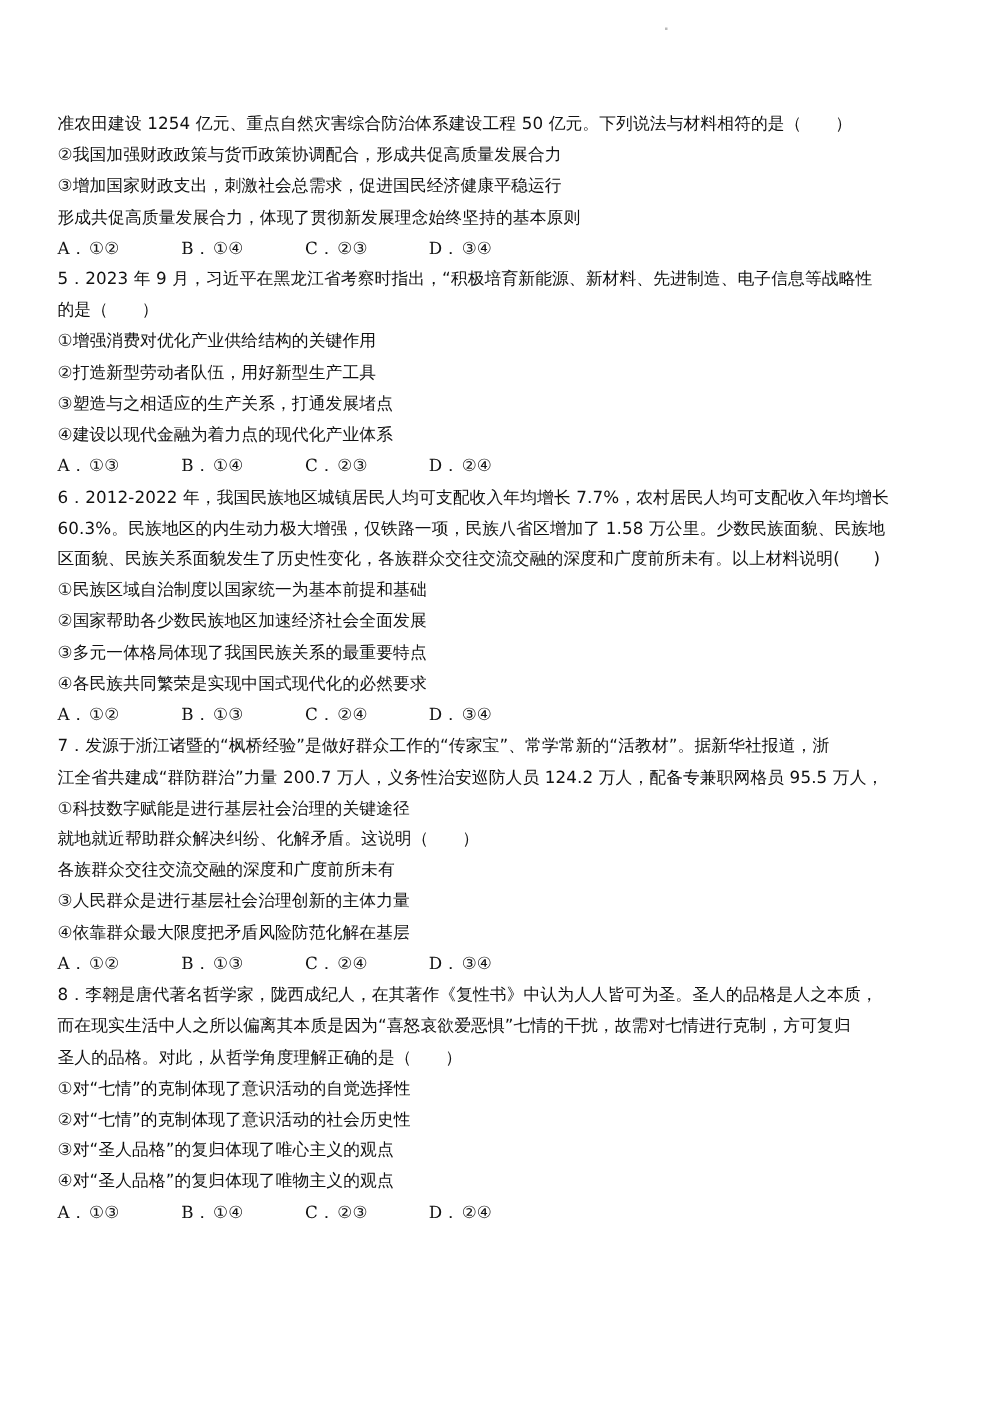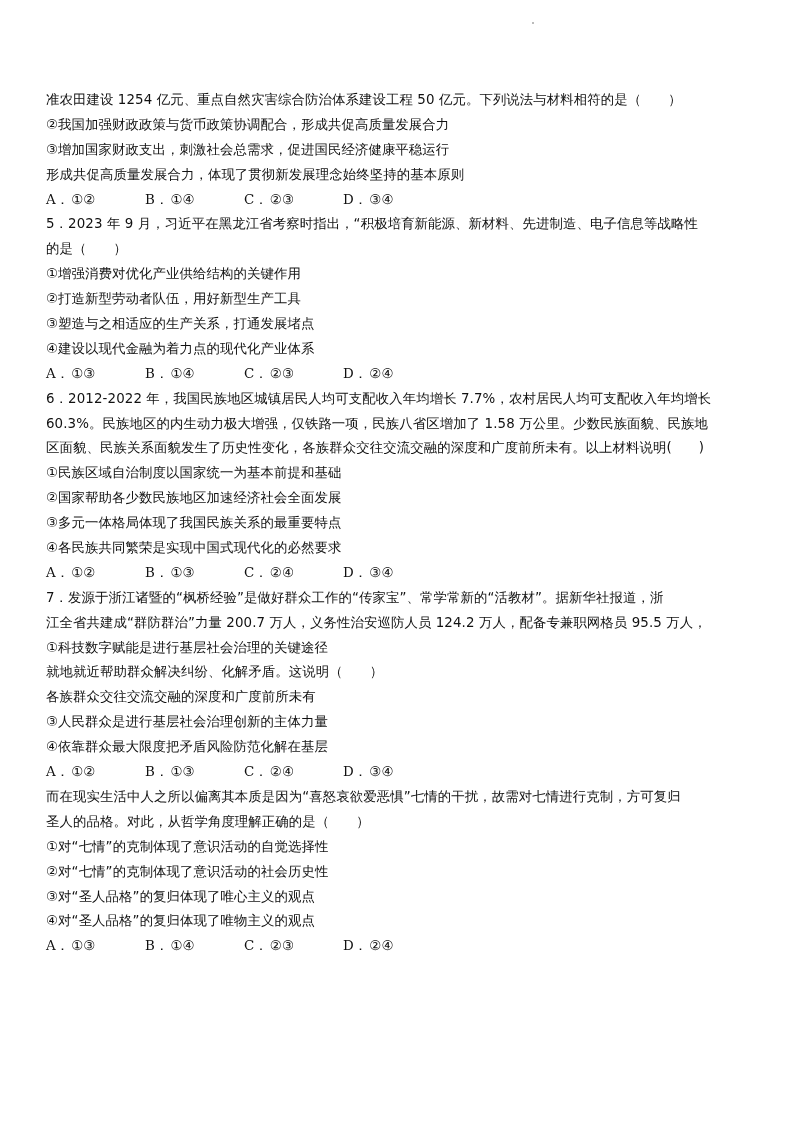--- a/index.html
+++ b/index.html
@@ -79,20 +79,21 @@
     <div class="line">④依靠群众最大限度把矛盾风险防范化解在基层</div>
     <div class="line opts">
       <span class="opt"><span class="key">A．</span><span>①②</span></span>
       <span class="opt"><span class="key">B．</span><span>①③</span></span>
       <span class="opt"><span class="key">C．</span><span>②④</span></span>
       <span class="opt"><span class="key">D．</span><span>③④</span></span>
     </div>
   </div>
 
   <div>
+    <div class="line">8．李翱是唐代著名哲学家，陇西成纪人，在其著作《复性书》中认为人人皆可为圣。圣人的品格是人之本质，</div>
     <div class="line">而在现实生活中人之所以偏离其本质是因为“喜怒哀欲爱恶惧”七情的干扰，故需对七情进行克制，方可复归</div>
     <div class="line">圣人的品格。对此，从哲学角度理解正确的是（　　）</div>
     <div class="line">①对“七情”的克制体现了意识活动的自觉选择性</div>
     <div class="line">②对“七情”的克制体现了意识活动的社会历史性</div>
     <div class="line">③对“圣人品格”的复归体现了唯心主义的观点</div>
     <div class="line">④对“圣人品格”的复归体现了唯物主义的观点</div>
     <div class="line opts">
       <span class="opt"><span class="key">A．</span><span>①③</span></span>
       <span class="opt"><span class="key">B．</span><span>①④</span></span>
       <span class="opt"><span class="key">C．</span><span>②③</span></span>

